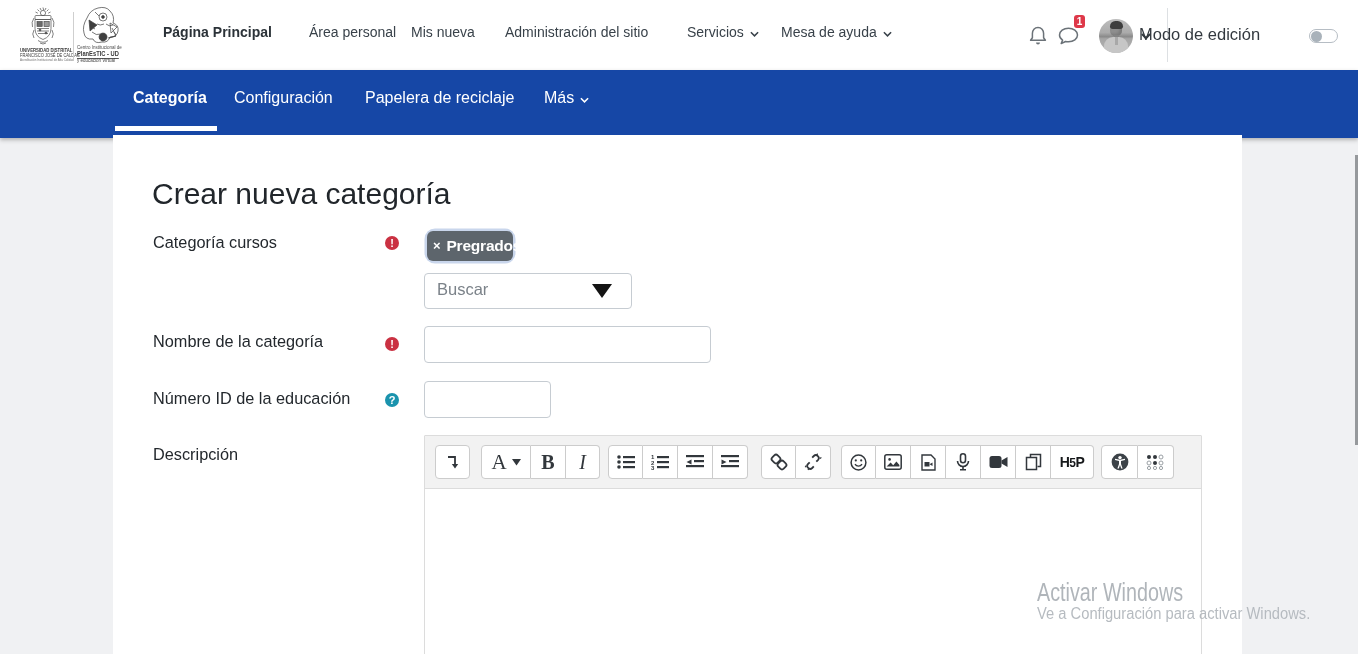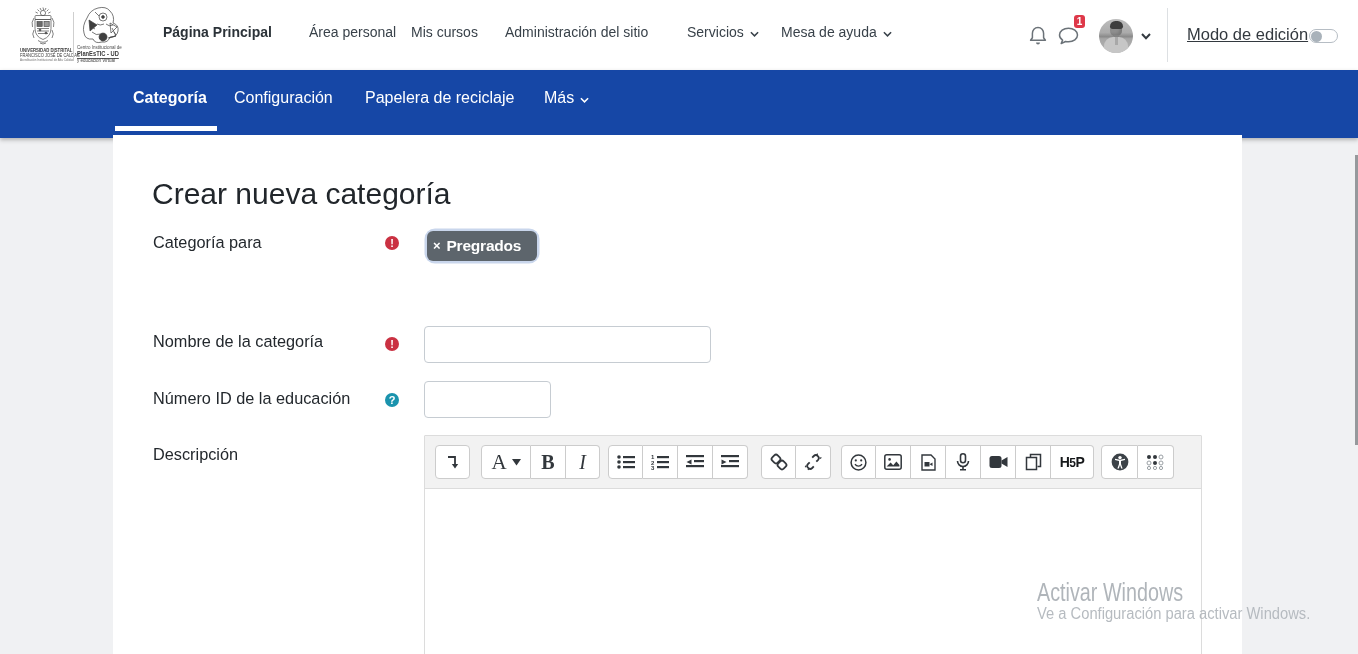--- a/index.html
+++ b/index.html
@@ -7,21 +7,21 @@
   html,body { width:1358px; height:654px; overflow:hidden; }
   body { font-family:"Liberation Sans", sans-serif; background:#f0f1f3; }
   #page { position:relative; width:1358px; height:654px; overflow:hidden; }
 
   
   #header { position:absolute; left:0; top:0; width:1358px; height:70px; background:#fff; }
   .navlink { position:absolute; top:24px; font-size:14px; color:#39424a; white-space:nowrap; }
   .navlink.bold { font-weight:bold; color:#2b3238; }
   .chev { display:inline-block; width:9px; height:6px; margin-left:6px; }
   #hdr-divider { position:absolute; left:1167px; top:8px; width:1px; height:54px; background:#dde0e3; }
-  #modo { position:absolute; left:1187px; top:25px; font-size:16.5px; color:#33393f;text-decoration:underline; }
+  #modo { position:absolute; left:1139px; top:25px; font-size:16.5px; color:#33393f; }
   #toggle { position:absolute; left:1309px; top:29px; width:29px; height:14px; background:#fff; border:1px solid #b6bdc4; border-radius:7px; }
   #toggle::before { content:""; position:absolute; left:0.5px; top:0.5px; width:11px; height:11px; border-radius:50%; background:#a9b2ba; }
 
   
   #bell { position:absolute; left:1029px; top:26px; }
   #chat { position:absolute; left:1058px; top:27px; }
   #badge { position:absolute; left:1074px; top:15px; width:11px; height:13px; background:#de3849; color:#fff; font-size:10px; font-weight:bold; text-align:center; line-height:13px; border-radius:3px; }
   #avatar { position:absolute; left:1099px; top:19px; width:34px; height:34px; border-radius:50%; overflow:hidden; background:linear-gradient(#bdbdbd 0%,#ababab 40%, #8a8a8a 52%, #a5a5a5 58%, #b5b5b5 100%); }
   #avatar .head { position:absolute; left:10.5px; top:2px; width:13px; height:8px; border-radius:6px 6px 3px 3px; background:#3e3e3e; }
   #avatar .face { position:absolute; left:11px; top:5px; width:12px; height:12px; border-radius:45%; background:#8f8f8f; box-shadow:inset -2px -2px 3px #7a7a7a; }
@@ -42,21 +42,21 @@
   #tab-underline { position:absolute; left:115px; top:56px; width:102px; height:4.5px; background:#fff; }
 
   
   #card { position:absolute; left:113px; top:135px; width:1129px; height:519px; background:#fff; }
   #heading { position:absolute; left:39px; top:42px; font-size:30px; font-weight:normal; color:#21262b; letter-spacing:0; }
   .flabel { position:absolute; left:40px; font-size:16.3px; color:#23282d; white-space:nowrap; }
   .ricon { position:absolute; left:272px; width:14px; height:14px; border-radius:50%; background:#ca3142; color:#fff; font-size:11px; font-weight:bold; text-align:center; line-height:14.5px; }
   .qicon { position:absolute; left:272px; width:14px; height:14px; border-radius:50%; background:#1a93ad; color:#fff; font-size:11px; font-weight:bold; text-align:center; line-height:15px; }
 
   #tagwrap { position:absolute; left:314px; top:96px; border-radius:8px; box-shadow:0 0 0 2.5px #c9d6ec; }
-  #tag { width:110px; height:30px; background:#5d656c; border-radius:6px; color:#fff; font-weight:bold; font-size:15.5px; line-height:30px; padding:0 0 0 6px; letter-spacing:-0.2px; }
+  #tag { width:86px; height:30px; background:#5d656c; border-radius:6px; color:#fff; font-weight:bold; font-size:15.5px; line-height:30px; padding:0 0 0 6px; letter-spacing:-0.2px; }
   #tag .x { font-size:13px; margin-right:6px; position:relative; top:-1px; }
 
   #selbox { position:absolute; left:311px; top:138px; width:208px; height:36px; border:1px solid #c6ccd2; border-radius:4px; background:#fff; }
   #selbox .ph { position:absolute; left:12px; top:6px; font-size:16.5px; color:#7b8289; }
   #selbox .tri { position:absolute; right:19px; top:10px; width:0; height:0; border-left:10px solid transparent; border-right:10px solid transparent; border-top:14px solid #141414; }
 
   .input { position:absolute; left:311px; background:#fff; border:1px solid #c6ccd2; border-radius:4px; }
 
   
   #editor { position:absolute; left:311px; top:300px; width:778px; height:240px; border:1px solid #dcdcdc; border-radius:1px; background:#fff; }
@@ -111,21 +111,21 @@
       <div class="tinytxt" style="left:2px; top:49px; font-size:4.5px; transform:scaleX(0.9); transform-origin:left top;">FRANCISCO JOSÉ DE CALDAS</div>
       <div class="tinytxt" style="left:2px; top:54px; font-size:3.5px; color:#707070; transform:scaleX(0.85); transform-origin:left top;">Acreditación Institucional de Alta Calidad</div>
       <div class="tinytxt" style="left:59px; top:41px; font-size:4.5px; color:#4a4a4a;">Centro Institucional de</div>
       <div class="tinytxt" style="left:59px; top:46px; font-size:7px; font-weight:bold; border-bottom:0.5px solid #555; padding-bottom:0.5px; display:inline-block; transform:scaleX(0.82); transform-origin:left top;">PlanEsTIC - UD</div>
       <div class="tinytxt" style="left:59px; top:54px; font-size:4.5px;">y educación Virtual</div>
     </div>
     <div id="logo-divider"></div>
 
     <div class="navlink bold" style="left:163px;">Página Principal</div>
     <div class="navlink" style="left:297px;margin-left:12px;">Área personal</div>
-    <div class="navlink" style="left:411px;">Mis cursos</div>
+    <div class="navlink" style="left:411px;">Mis nueva</div>
     <div class="navlink" style="left:505px;">Administración del sitio</div>
     <div class="navlink" style="left:687px;">Servicios<svg class="chev" viewBox="0 0 10 6">
           <path d="M1 1 l4 4 l4 -4" stroke="#39424a" stroke-width="1.7" fill="none"></path>
         </svg></div>
     <div class="navlink" style="left:781px;">Mesa de ayuda<svg class="chev" viewBox="0 0 10 6">
           <path d="M1 1 l4 4 l4 -4" stroke="#39424a" stroke-width="1.7" fill="none"></path>
         </svg></div>
 
     <svg id="bell" width="18" height="19" viewBox="0 0 18 19">
       <path d="M9 1.5 c-3.4 0 -5.6 2.6 -5.6 6 v4.2 l-1.8 2.6 h14.8 l-1.8 -2.6 v-4.2 c0 -3.4 -2.2 -6 -5.6 -6 z" fill="none" stroke="#6b7278" stroke-width="1.5" stroke-linejoin="round"></path>
@@ -157,24 +157,28 @@
     <div class="tab" style="left:365px;">Papelera de reciclaje</div>
     <div class="tab" style="left:544px;">Más<svg class="chev" viewBox="0 0 10 6">
           <path d="M1 1 l4 4 l4 -4" stroke="#fff" stroke-width="1.7" fill="none"></path>
         </svg></div>
     <div id="tab-underline"></div>
   </div>
 
   <div id="card">
     <div id="heading">Crear nueva categoría</div>
 
-    <div class="flabel" style="top:98px;">Categoría para</div>
+    <div class="flabel" style="top:98px;">Categoría cursos</div>
     <div class="ricon" style="top:101px;">!</div>
     <div id="tagwrap">
         <div id="tag"><span class="x">×</span>Pregrados</div>
+      </div>
+    <div id="selbox">
+        <span class="ph">Buscar</span>
+        <span class="tri"></span>
       </div>
 
     <div class="flabel" style="top:197px;">Nombre de la categoría</div>
     <div class="ricon" style="top:202px;">!</div>
     <div class="input" style="top:191px; width:287px; height:37px;"></div>
 
     <div class="flabel" style="top:254px;">Número ID de la educación</div>
     <div class="qicon" style="top:258px;">?</div>
     <div class="input" style="top:246px; width:127px; height:37px;"></div>
 

